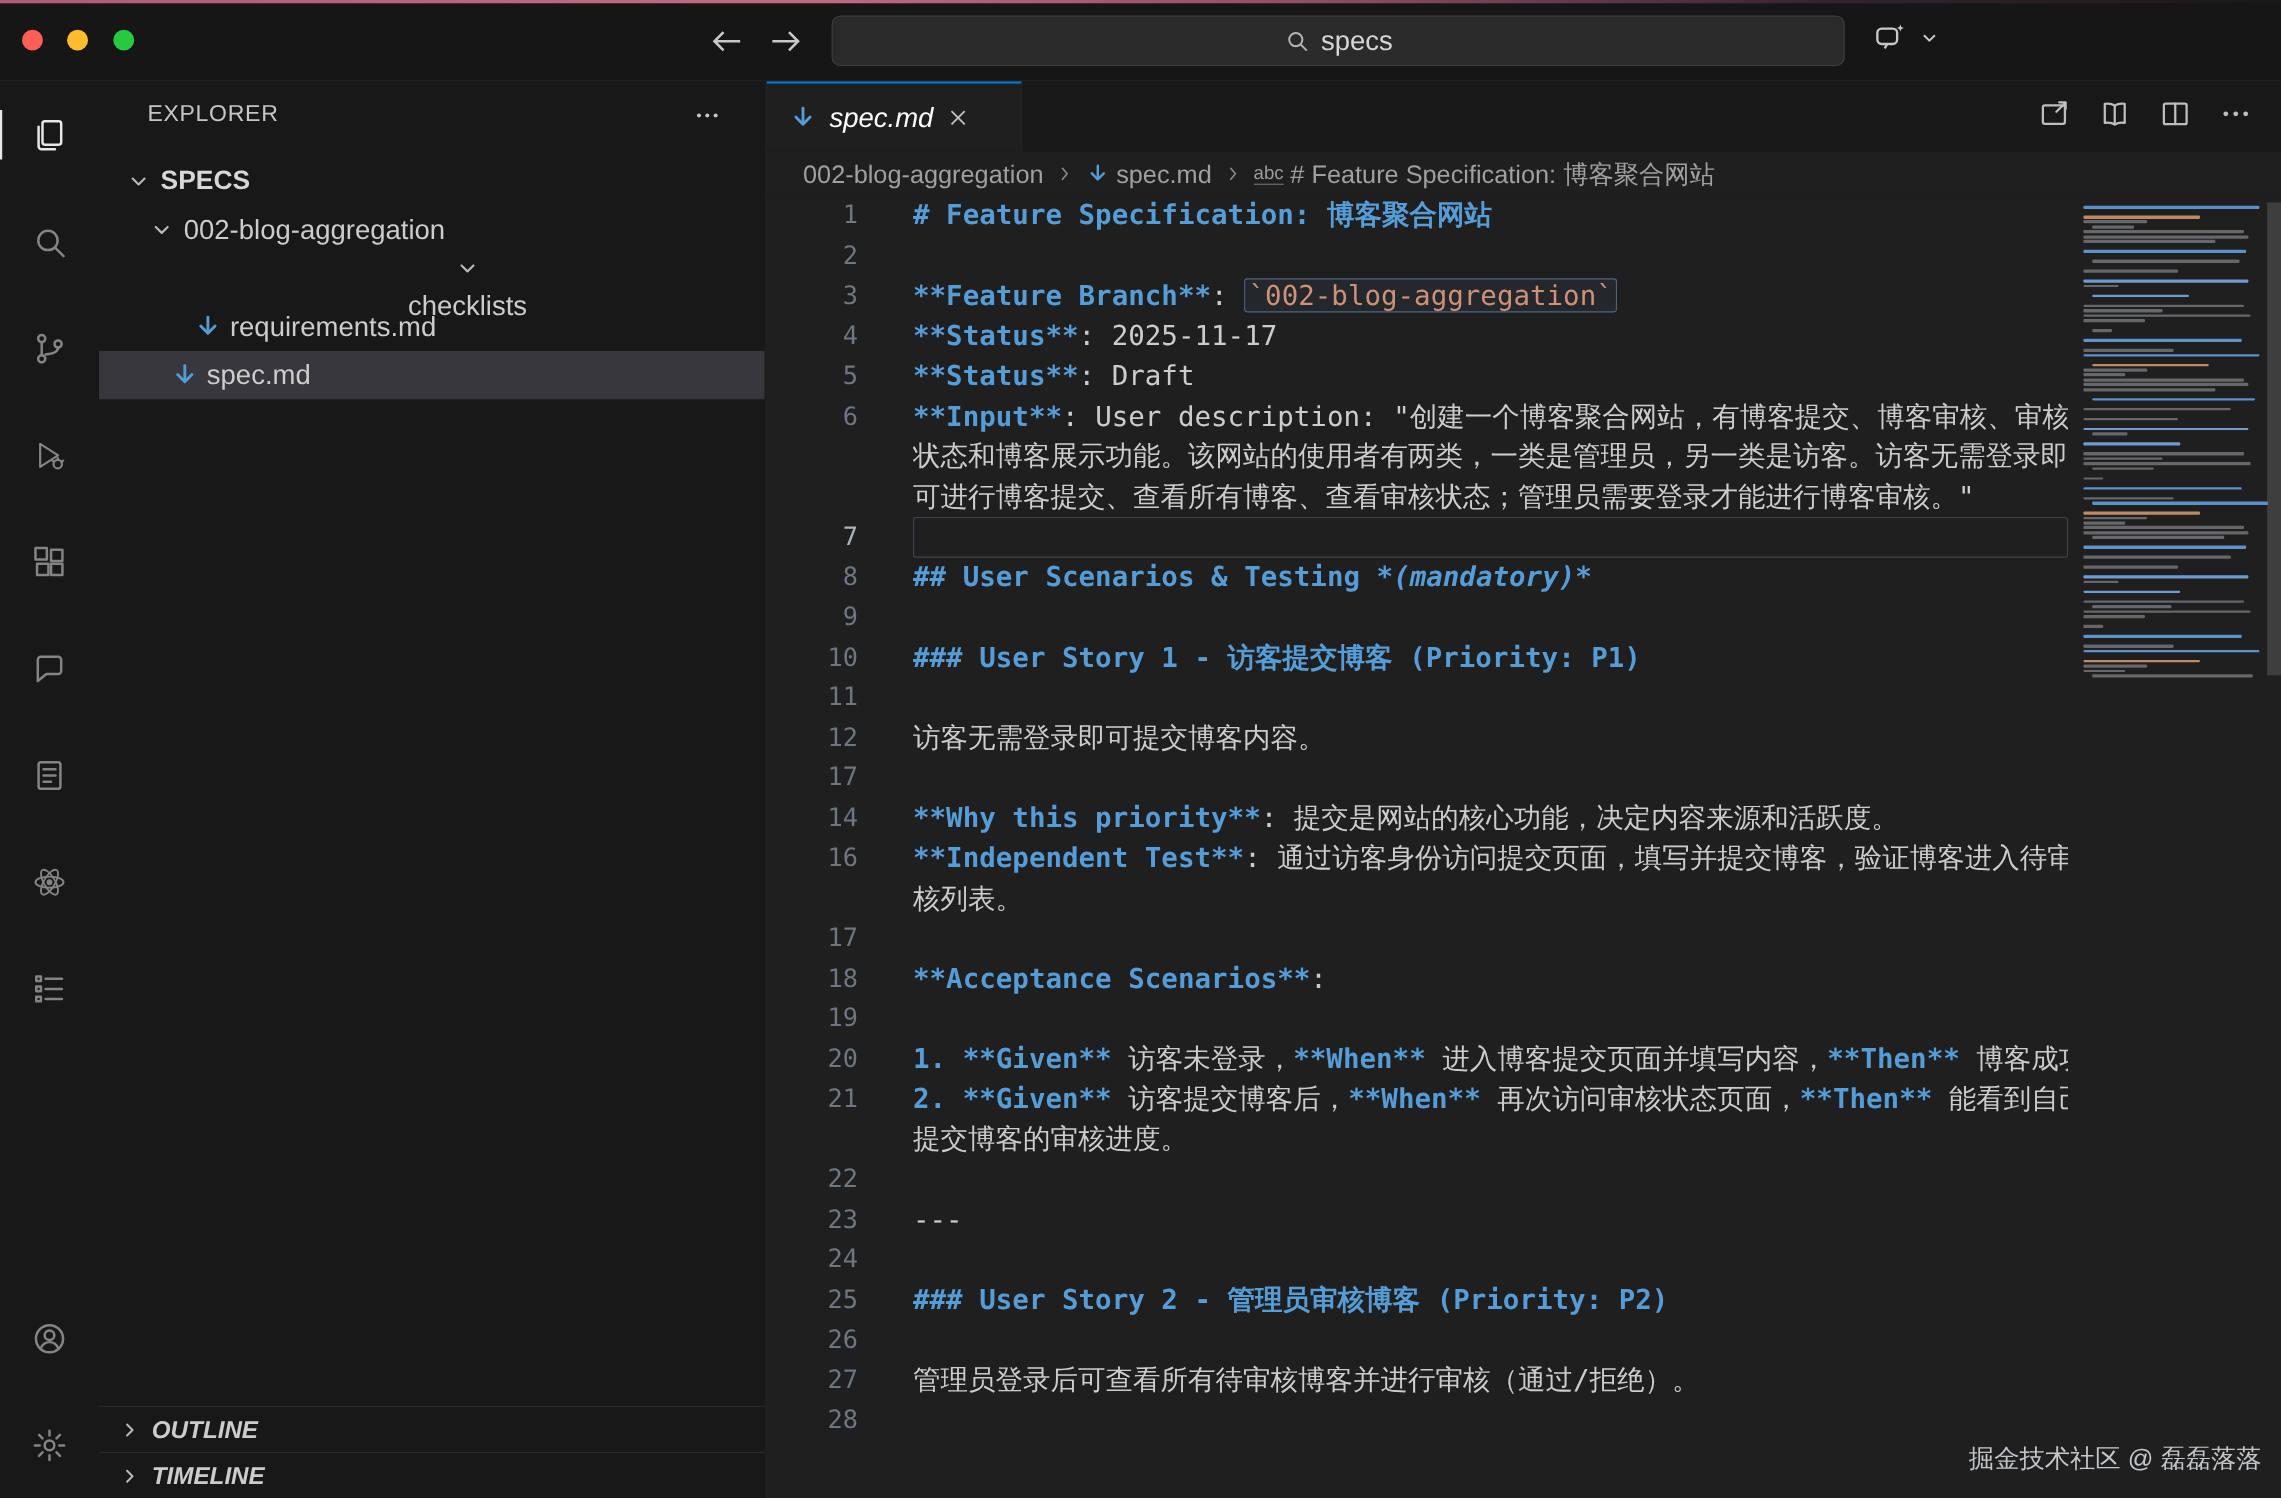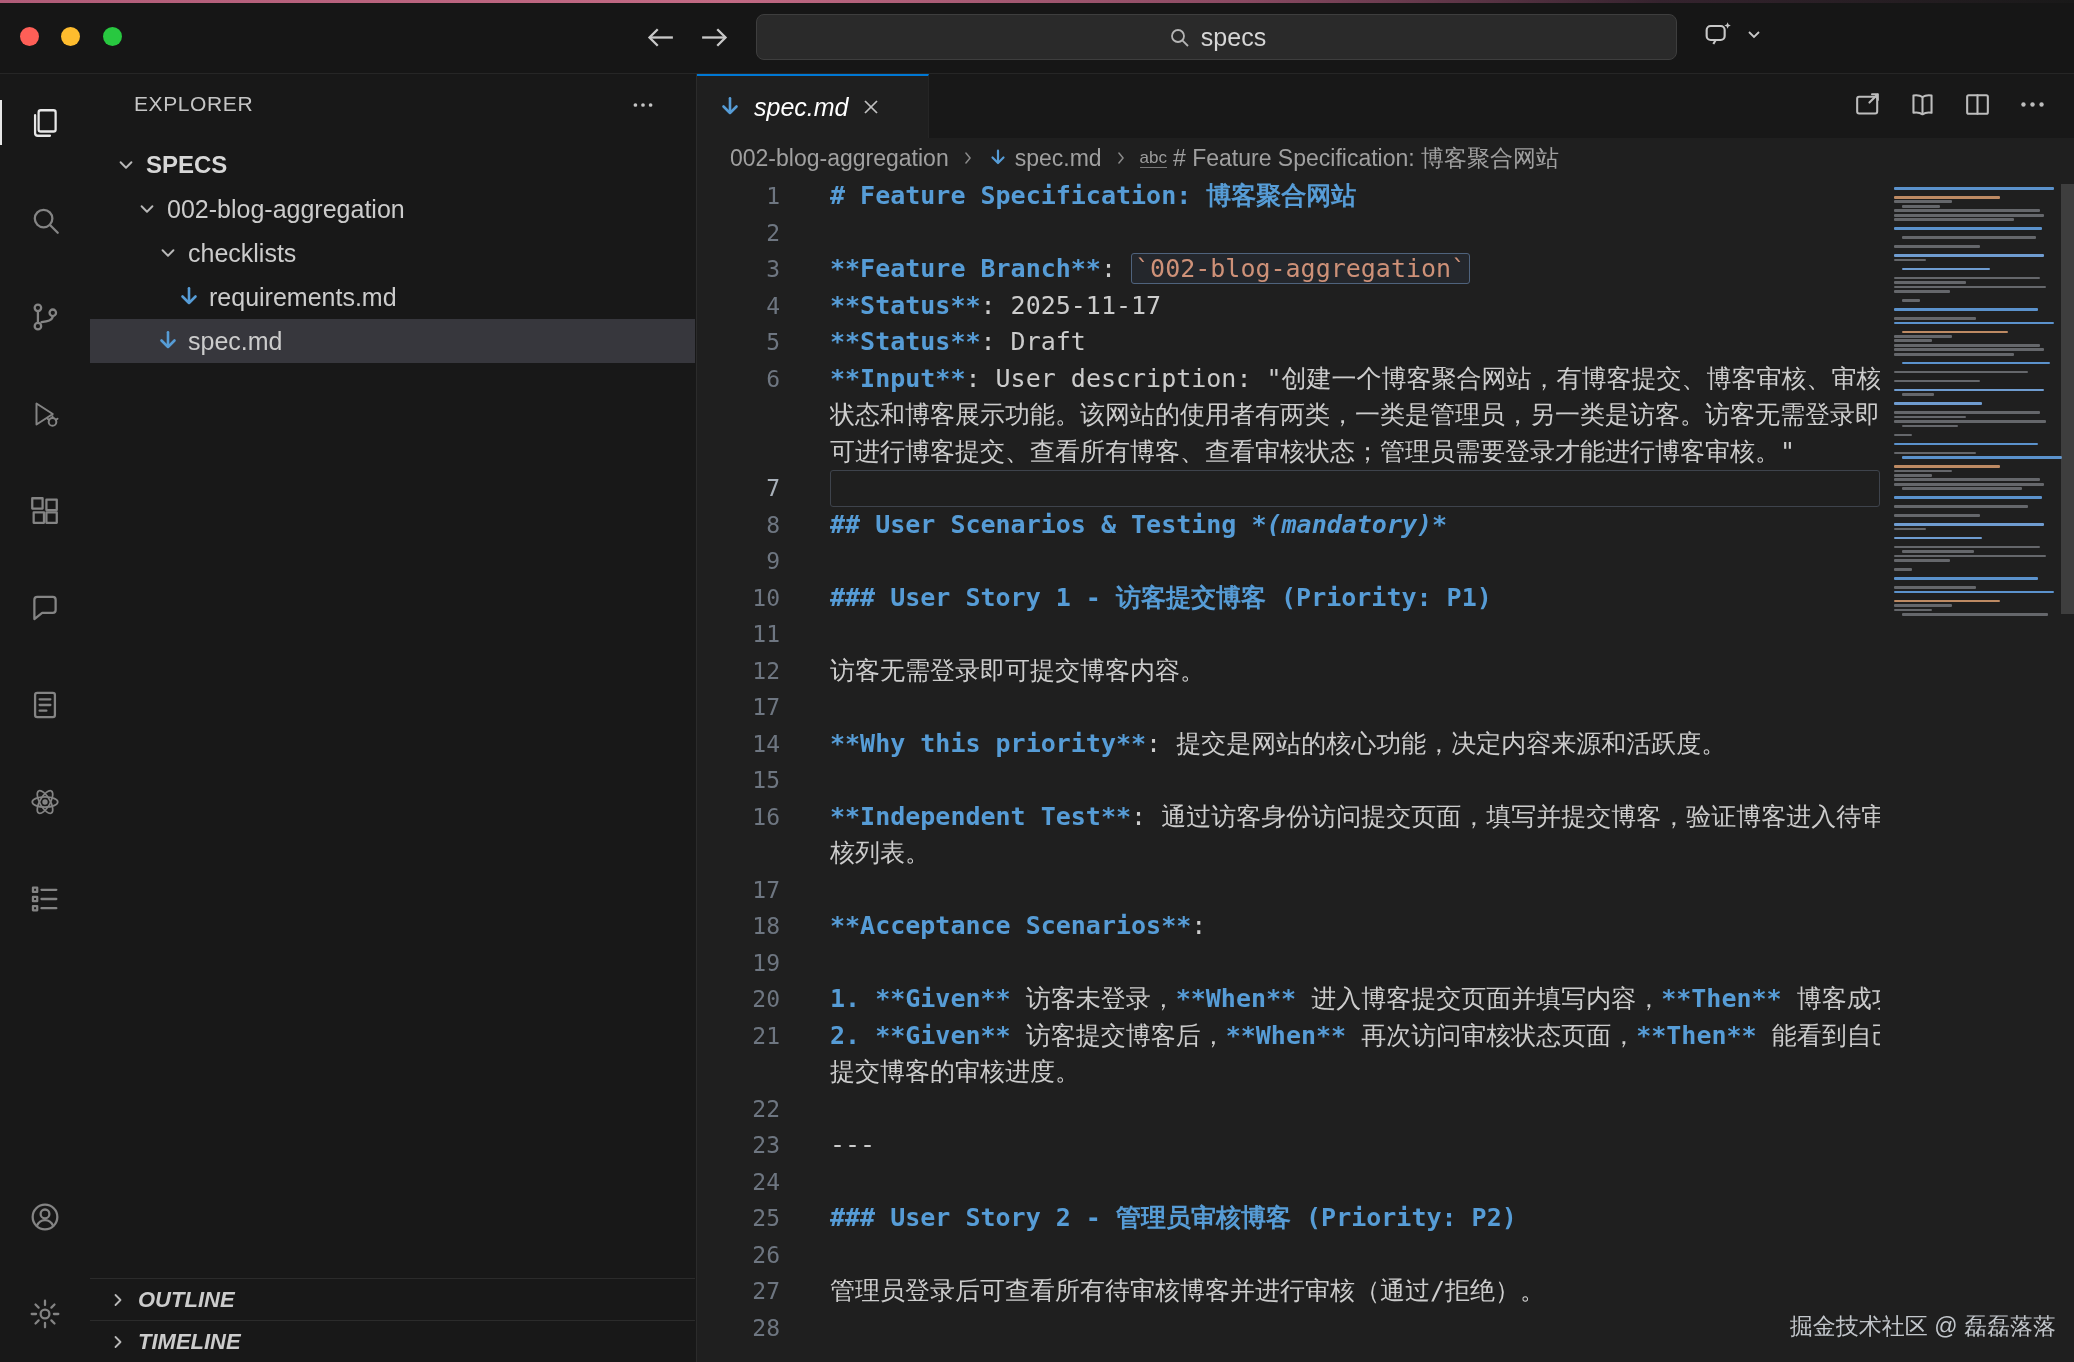--- a/index.html
+++ b/index.html
@@ -265,21 +265,21 @@
         <span>SPECS</span>
       </div>
       <div class="tree-row" style="padding-left: 44px;">
         <span class="tree-chev" style="display: inline-flex; align-items: center; justify-content: center; width: 26px; height: 26px;">
           <svg viewBox="0 0 24 24" fill="none" stroke="currentColor" stroke-width="1.8" stroke-linecap="round" stroke-linejoin="round" style="width: 100%; height: 100%;">
             <polyline points="7,9.5 12,14.5 17,9.5"></polyline>
           </svg>
         </span>
         <span>002-blog-aggregation</span>
       </div>
-      <div class="tree-row" style="padding-left: 65px;">
+      <div class="tree-row" style="padding-left: 65px; flex-direction: column;">
         <span class="tree-chev" style="display: inline-flex; align-items: center; justify-content: center; width: 26px; height: 26px;">
           <svg viewBox="0 0 24 24" fill="none" stroke="currentColor" stroke-width="1.8" stroke-linecap="round" stroke-linejoin="round" style="width: 100%; height: 100%;">
             <polyline points="7,9.5 12,14.5 17,9.5"></polyline>
           </svg>
         </span>
         <span>checklists</span>
       </div>
       <div class="tree-row" style="padding-left: 86px;">
         <span class="file-ico" style="display: inline-flex; align-items: center; justify-content: center; width: 26px; height: 26px;">
           <svg viewBox="0 0 24 24" fill="none" stroke="#569cd6" stroke-width="2.4" stroke-linecap="round" stroke-linejoin="round" style="width: 100%; height: 100%;">
@@ -452,24 +452,20 @@
         </div>
         <div class="row">
           <span class="ln">17</span>
           <div class="code"></div>
         </div>
         <div class="row">
           <span class="ln">14</span>
           <div class="code"><span class="seg-b">**Why this priority**</span><span class="seg-p">: 提交是网站的核心功能，决定内容来源和活跃度。</span></div>
         </div>
         <div class="row">
-          <span class="ln">15</span>
-          <div class="code"></div>
-        </div>
-        <div class="row">
           <span class="ln">16</span>
           <div class="code"><span class="seg-b">**Independent Test**</span><span class="seg-p">: 通过访客身份访问提交页面，填写并提交博客，验证博客进入待审</span></div>
         </div>
         <div class="row">
           <span class="ln"></span>
           <div class="code"><span class="seg-p">核列表。</span></div>
         </div>
         <div class="row">
           <span class="ln">17</span>
           <div class="code"></div>

